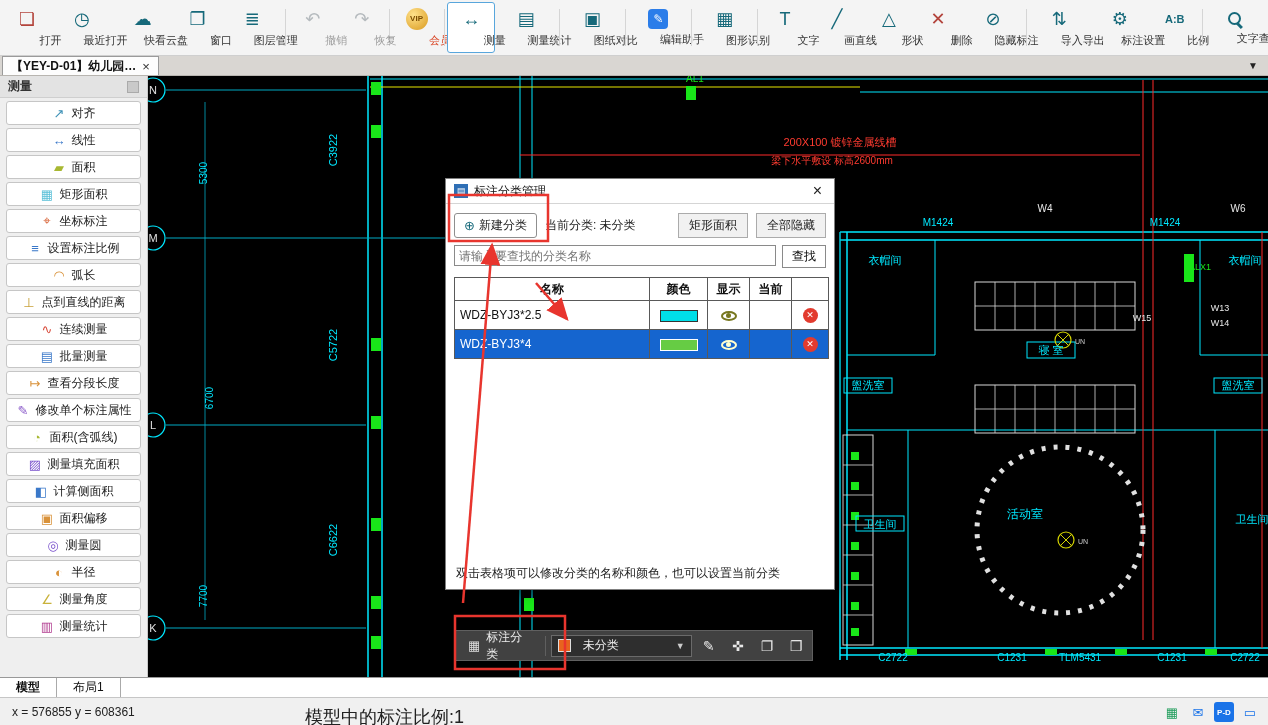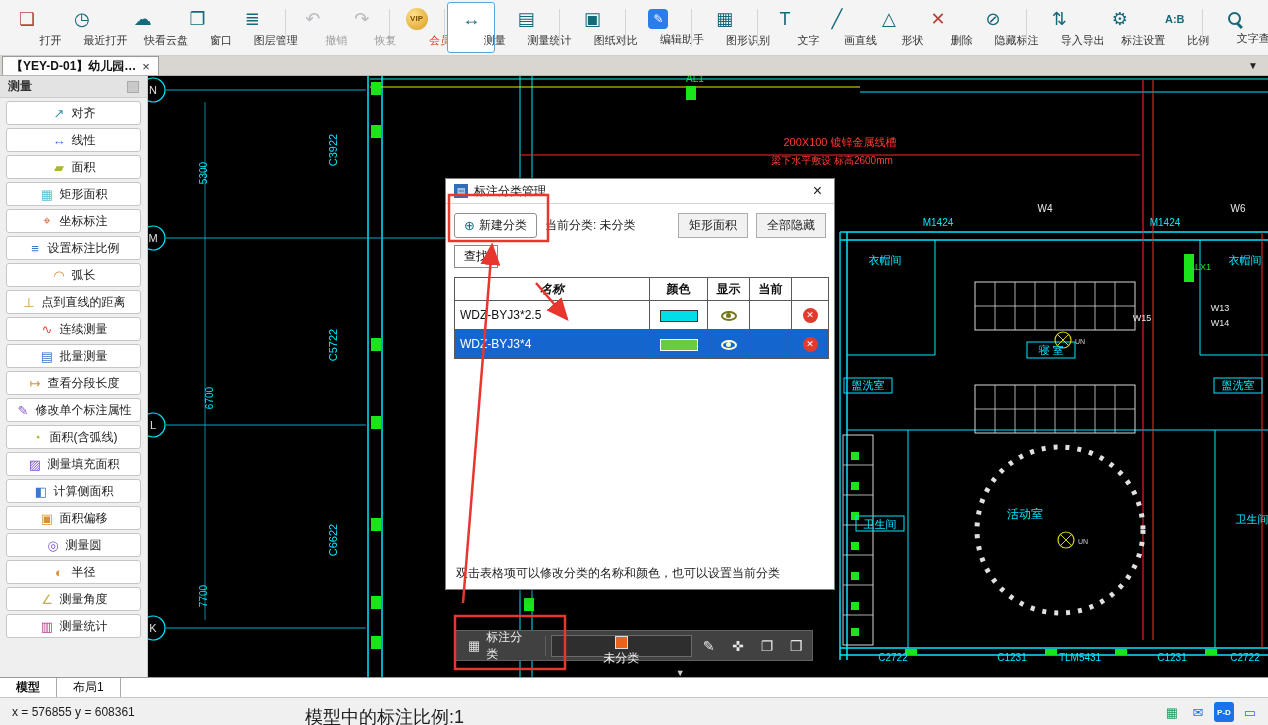--- a/index.html
+++ b/index.html
@@ -37,21 +37,21 @@
   .sb-ic{font-size:13px;width:15px;text-align:center;flex:none;}
 
   .canvas{position:absolute;left:148px;top:0;width:1120px;height:601px;background:#000;overflow:hidden;}
   #cad-svg{position:absolute;left:0;top:0;width:1120px;height:601px;}
 
   
   .ov-toolbar{position:absolute;left:307px;top:554px;width:358px;height:31px;background:#414141;border:1px solid #606060;display:flex;align-items:center;padding:0 4px;gap:5px;z-index:5;}
   .ov-btn{display:flex;align-items:center;gap:6px;color:#eee;font-size:12px;padding:3px 8px;cursor:default;}
   .ov-grid{color:#ddd;font-size:13px;}
   .ov-sep{width:1px;height:20px;background:#5f5f5f;}
-  .ov-dd{display:flex;align-items:center;gap:1px;background:#2e2e2e;border:1px solid #6a6a6a;height:22px;padding:0 6px;width:146px;color:#eee;cursor:default;flex-direction:column;}
+  .ov-dd{display:flex;align-items:center;gap:12px;background:#2e2e2e;border:1px solid #6a6a6a;height:22px;padding:0 6px;width:146px;color:#eee;cursor:default;}
   .ov-sw{width:13px;height:13px;border:1px solid #ddd;flex:none;}
   .ov-dd-arrow{margin-left:auto;font-size:9px;color:#ccc;}
   .ov-ic{width:25px;height:24px;display:flex;align-items:center;justify-content:center;color:#e8e8e8;font-size:14px;cursor:default;}
 
   
   .dialog{position:absolute;left:445px;top:178px;width:390px;height:412px;background:#fff;border:1px solid #7f7f7f;box-shadow:2px 3px 10px rgba(0,0,0,.45);z-index:20;}
   .dlg-title{height:25px;display:flex;align-items:center;gap:6px;padding:0 8px;border-bottom:1px solid #d5d5d5;}
   .dlg-title-ic{width:14px;height:14px;background:#2f6fb5;color:#fff;font-size:9px;display:flex;align-items:center;justify-content:center;flex:none;}
   .dlg-title-text{font-size:12px;color:#111;}
   .dlg-close{margin-left:auto;font-size:16px;color:#222;padding:0 4px;cursor:default;}
@@ -59,21 +59,21 @@
   .btn-new{display:flex;align-items:center;gap:4px;border:1px solid #8f8f8f;border-radius:3px;background:#fff;padding:3px 9px;font-size:12px;color:#222;cursor:default;}
   .btn-new .plus{color:#16697a;font-size:13px;}
   .dlg-current{font-size:12px;color:#222;}
   .btn-gray{border:1px solid #ababab;background:#f1f1f1;padding:3px 10px;font-size:12px;color:#222;cursor:default;}
   .btn-show-all{margin-left:auto;}
   .dlg-row2{display:flex;gap:6px;padding:0 8px 9px;}
   .dlg-search{flex:1;height:21px;border:1px solid #8a8a8a;font-size:12px;padding:0 4px;color:#333;background:#fff;}
   .btn-find{border:1px solid #8a8a8a;background:#fff;padding:2px 9px;font-size:12px;cursor:default;}
   .class-table{width:374px;margin:0 8px;border-collapse:collapse;table-layout:fixed;}
   .class-table th{border:1px solid #595959;font-size:12px;font-weight:bold;height:23px;color:#111;background:#fff;}
-  .class-table th:nth-child(1){width:195px;font-style:italic;}
+  .class-table th:nth-child(1){width:195px;}
   .class-table th:nth-child(2){width:58px;}
   .class-table th:nth-child(3){width:42px;}
   .class-table th:nth-child(4){width:42px;}
   .class-table th:nth-child(5){width:37px;}
   .class-table td{border:1px solid #595959;height:29px;font-size:12px;color:#111;}
   .cell-name{padding-left:5px;text-align:left;overflow:hidden;white-space:nowrap;}
   .cell-color,.cell-eye,.cell-cur,.cell-del{text-align:center;}
   tr.selected td{background:#1565cf;color:#fff;}
   .swatch{display:inline-block;width:38px;height:12px;border:1px solid #333;vertical-align:middle;}
   tr.selected .swatch{border-color:#fff;}
@@ -465,20 +465,21 @@
     <div class="dlg-row1">
       <span class="btn-new">
         <span class="plus">⊕</span>
         <span>新建分类</span>
       </span>
       <span class="dlg-current">当前分类: 未分类</span>
       <span class="btn-gray btn-show-all">矩形面积</span>
       <span class="btn-gray">全部隐藏</span>
     </div>
     <div class="dlg-row2">
+      <input class="dlg-search" placeholder="请输入要查找的分类名称" style="">
       <span class="btn-find">查找</span>
     </div>
     <table class="class-table">
       <thead>
           <tr id="class-head">
             <th>名称</th>
             <th>颜色</th>
             <th>显示</th>
             <th>当前</th>
             <th></th>

